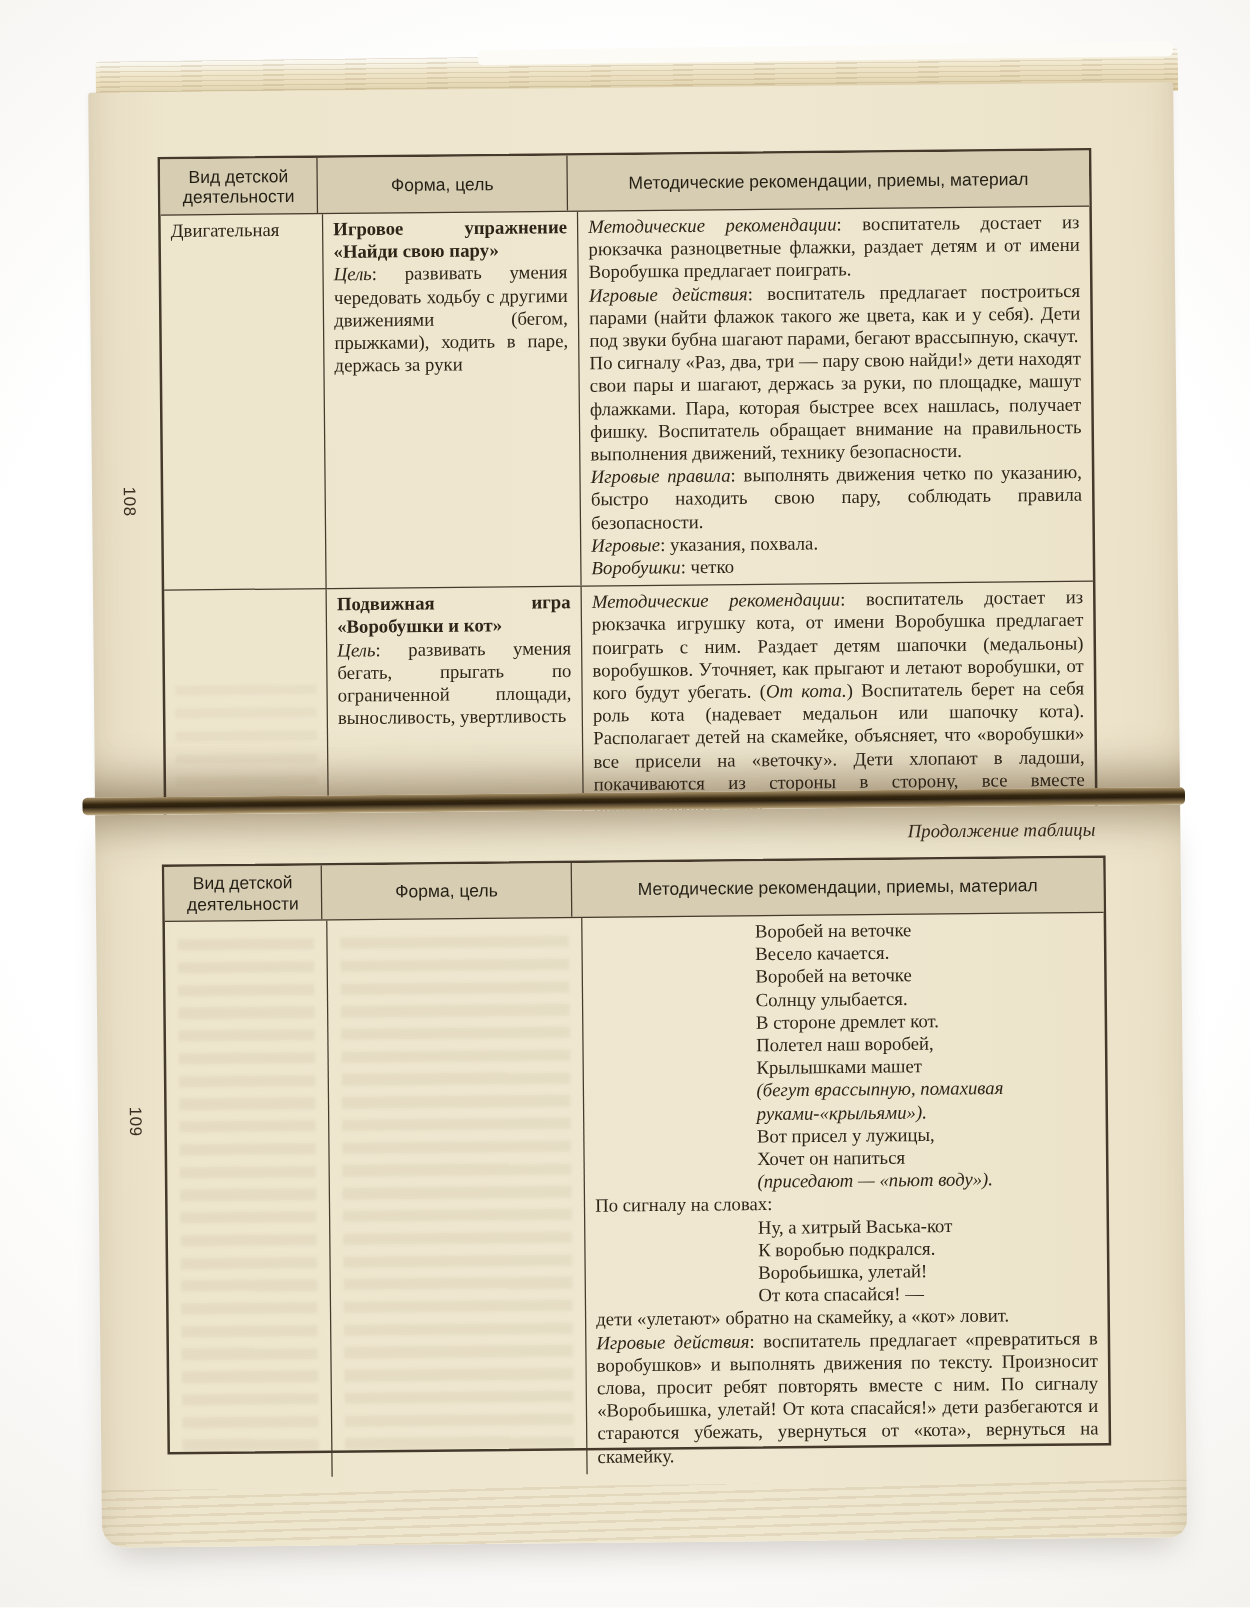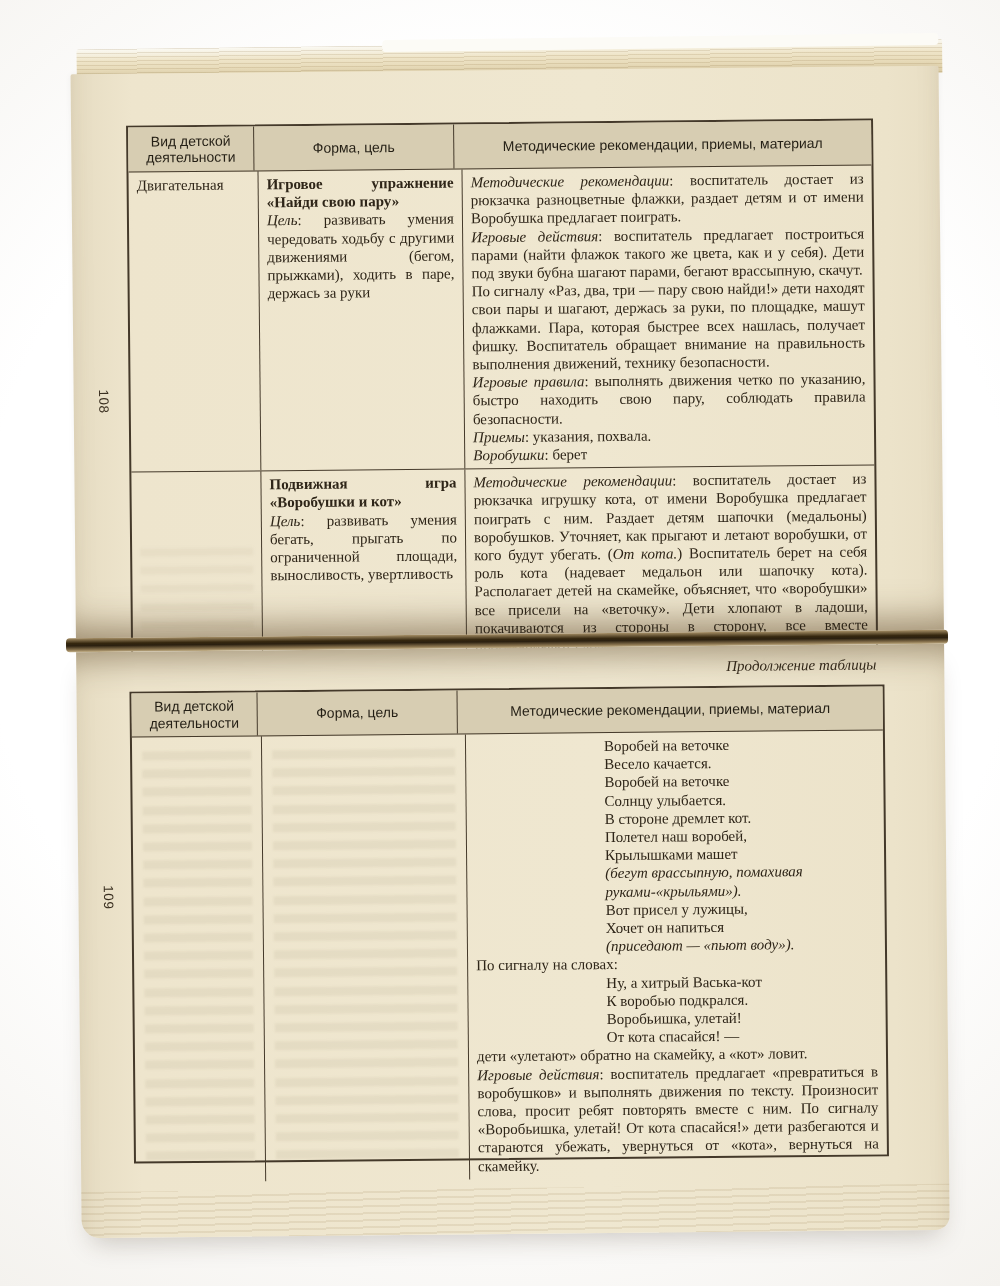--- a/index.html
+++ b/index.html
@@ -129,22 +129,22 @@
           <div class="td c1 cell-activity">Двигательная</div>
           <div class="td c2 cell-form">
               <div class="para"><b>Игровое упражнение «Найди свою пару»</b></div>
               <div class="para"><i>Цель</i><span>: развивать умения чередовать ходьбу с другими движениями (бегом, прыжками), ходить в паре, держась за руки</span></div>
             </div>
           <div class="td c3 cell-method">
               <div class="para"><i>Методические рекомендации</i><span>: воспитатель достает из рюкзачка разноцветные флажки, раздает детям и от имени Воробушка предлагает поиграть.</span></div>
               <div class="para"><i>Игровые действия</i><span>: воспитатель предлагает построиться парами (найти флажок такого же цвета, как и у себя). Дети под звуки бубна шагают парами, бегают врассыпную, скачут.</span></div>
               <div class="para"><span>По сигналу «Раз, два, три — пару свою найди!» дети находят свои пары и шагают, держась за руки, по площадке, машут флажками. Пара, которая быстрее всех нашлась, получает фишку. Воспитатель обращает внимание на правильность выполнения движений, технику безопасности.</span></div>
               <div class="para"><i>Игровые правила</i><span>: выполнять движения четко по указанию, быстро находить свою пару, соблюдать правила безопасности.</span></div>
-              <div class="para"><i>Приемы</i><span>: указания, похвала.</span></div>
-              <div class="para"><i>Воробушки</i><span>: берет</span></div>
+              <div class="para"><i>Игровые</i><span>: указания, похвала.</span></div>
+              <div class="para"><i>Воробушки</i><span>: четко</span></div>
             </div>
         </div>
         <div class="tr body-row2">
           <div class="td c1 cell-activity bleed-soft"></div>
           <div class="td c2 cell-form">
               <div class="para"><b>Подвижная игра «Воробушки и кот»</b></div>
               <div class="para"><i>Цель</i><span>: развивать умения бегать, прыгать по ограниченной площади, выносливость, увертливость</span></div>
             </div>
           <div class="td c3 cell-method">
               <div class="para"><i>Методические рекомендации</i><span>: воспитатель достает из рюкзачка игрушку кота, от имени Воробушка предлагает поиграть с ним. Раздает детям шапочки (медальоны) воробушков. Уточняет, как прыгают и летают воробушки, от кого будут убегать. (</span><i>От кота.</i><span>) Воспитатель берет на себя роль кота (надевает медальон или шапочку кота). Располагает детей на скамейке, объясняет, что «воробушки» все присели на «веточку». Дети хлопают в ладоши, покачиваются из стороны в сторону, все вместе проговаривают слова:</span></div>

